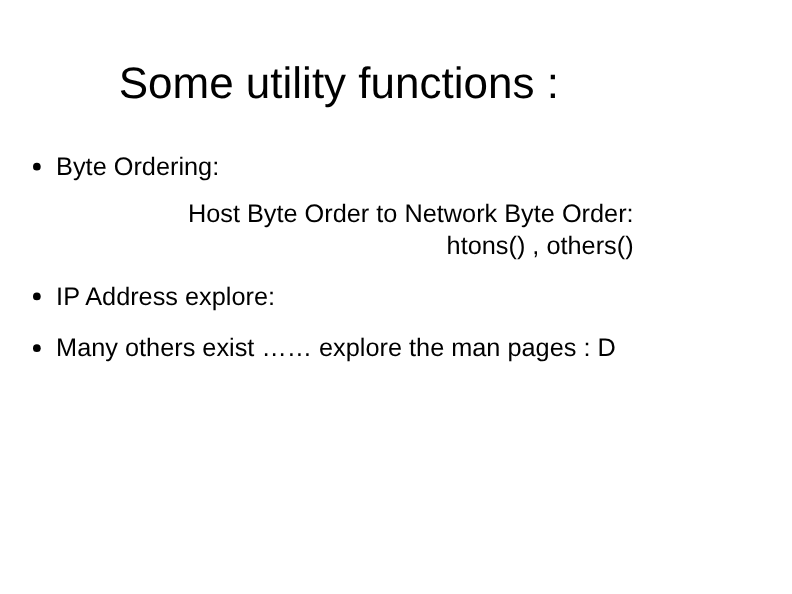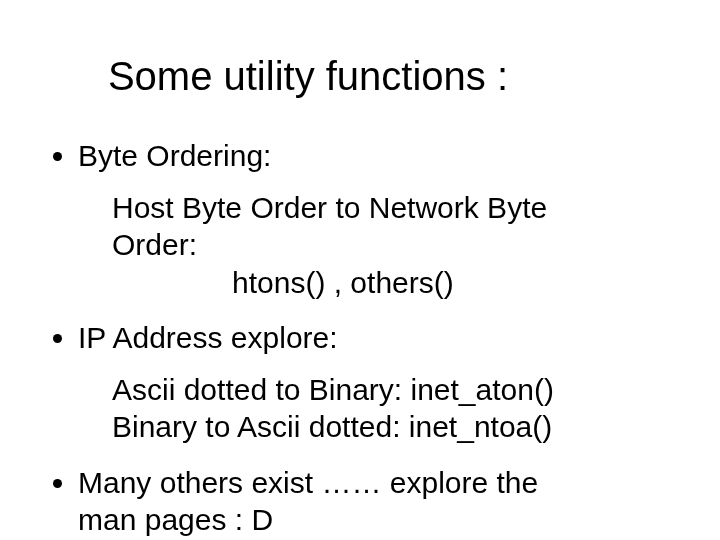--- a/index.html
+++ b/index.html
@@ -18,38 +18,39 @@
     box-sizing: border-box;
     margin-top: 26px;
   }
   .title {
     font-size: 40px;
     text-align: center;
     padding-top: 28px;
     padding-bottom: 20px;
   }
   .body {
-    font-size: 30px;
+    font-size: 23px;
     line-height: 1.25;
-    padding-left: 44px;
+    padding-left: 17px;
     padding-right: 40px;
   }
   ul.outer {
     list-style: disc;
     padding-left: 34px;
     margin: 0;
   }
   ul.outer > li {
     margin-top: 18px;
     margin-bottom: 6px;
   }
   .sub {
     margin-left: 34px;
     margin-top: 14px;
     margin-bottom: 8px;
+    text-align: right;
   }
   .sub div {
     margin: 0;
   }
   .indent-center {
     padding-left: 120px;
   }
 </style>
 </head>
 <body>
@@ -64,24 +65,20 @@
       <li>
         <span>Byte Ordering:</span>
         <div class="sub">
           <div>Host Byte Order to Network Byte Order:</div>
           <div class="indent-center">htons() , others()</div>
         </div>
       </li>
 
       <li>
         <span>IP Address explore:</span>
-        <div class="sub">
-          <div>Ascii dotted to Binary: inet_aton()</div>
-          <div>Binary to Ascii dotted: inet_ntoa()</div>
-        </div>
       </li>
 
       <li>
         <span>Many others exist …… explore the man pages : D</span>
       </li>
 
     </ul>
   </div>
 
 </div>

